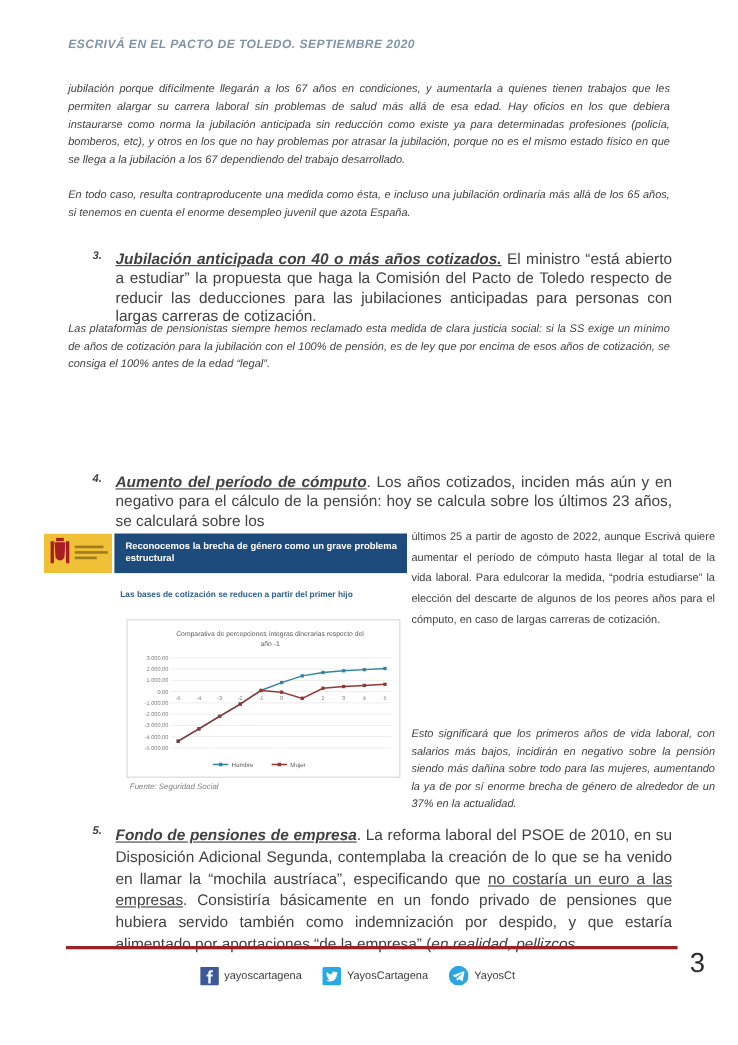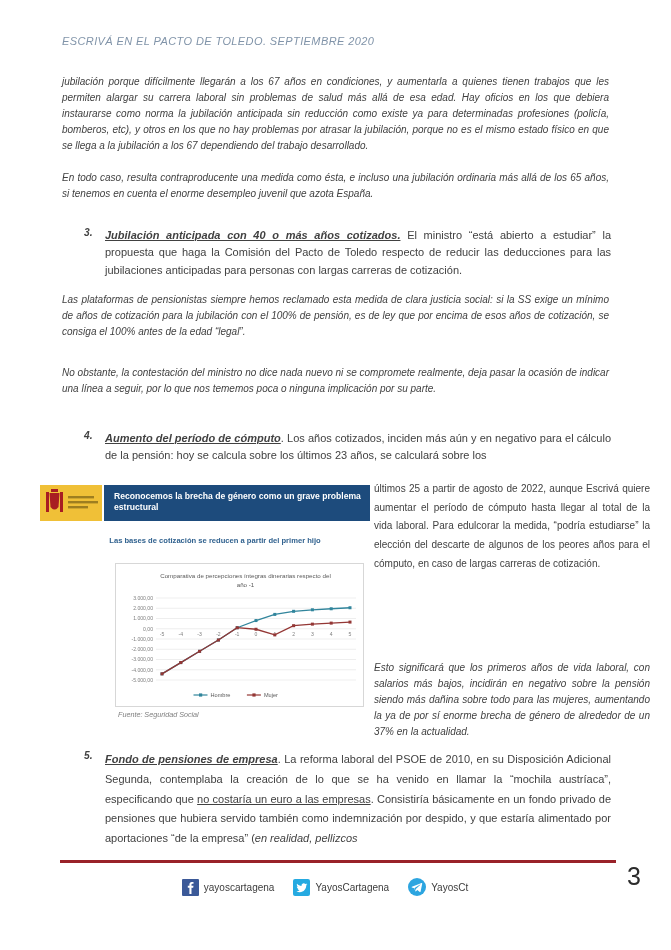--- a/index.html
+++ b/index.html
@@ -1,21 +1,21 @@
 <!DOCTYPE html>
 <html><head>
 <meta charset="utf-8">
 <style>
   html,body{margin:0;padding:0;background:#e8e8e8;}
   .page{position:relative;width:671px;height:950px;background:#ffffff;
         font-family:"Liberation Sans",sans-serif;color:#414141;overflow:hidden;margin:0 auto;}
   .abs{position:absolute;}
-  .doc-header{font-size:11px;font-weight:normal;font-style:italic;letter-spacing:.4px;color:#8194a9;}
+  .doc-header{font-size:11px;font-weight:bold;font-style:italic;letter-spacing:.4px;color:#8194a9;}
   .para{font-style:italic;font-size:10px;line-height:15.9px;text-align:justify;}
-  .item{font-size:11px;line-height:17.4px;text-align:justify;}
+  .item{font-size:14px;line-height:17.4px;text-align:justify;}
   .item-num{position:absolute;font-weight:bold;font-style:italic;font-size:10.2px;}
   .item-title{font-weight:bold;font-style:italic;text-decoration:underline;}
   .u{text-decoration:underline;margin-top:48px;}
   .it{font-style:italic;}
   .wrapcol{font-size:10px;line-height:18.7px;text-align:justify;}
   .sidenote{font-style:italic;font-size:10px;line-height:15.9px;text-align:justify;}
   .item5{line-height:19.8px;}
   .banner{background:#1d4b7c;color:#ffffff;font-weight:bold;font-size:8.6px;line-height:11px;
           padding:6px 8px 5px 10px;box-sizing:border-box;}
   .subtitle{color:#31628f;font-weight:bold;font-size:7.6px;text-align:center;}
@@ -39,21 +39,20 @@
 
   <div class="abs" style="left:84px;top:227px;width:527px;">
     <span class="item-num">3.</span>
     <div class="item" style="margin-left:21px;">
       <span class="item-title">Jubilación anticipada con 40 o más años cotizados.</span><span> El ministro “está abierto a estudiar” la propuesta que haga la Comisión del Pacto de Toledo respecto de reducir las deducciones para las jubilaciones anticipadas para personas con largas carreras de cotización.</span>
     </div>
   </div>
 
   <div class="abs para" style="left:62px;top:292px;width:547px;">Las plataformas de pensionistas siempre hemos reclamado esta medida de clara justicia social: si la SS exige un mínimo de años de cotización para la jubilación con el 100% de pensión, es de ley que por encima de esos años de cotización, se consiga el 100% antes de la edad “legal”.</div>
 
-  <div class="abs para" style="left:62px;top:365px;width:547px;">No obstante, la contestación del ministro no dice nada nuevo ni se compromete realmente, deja pasar la ocasión de indicar una línea a seguir, por lo que nos tememos poca o ninguna implicación por su parte.</div>
 
   <div class="abs" style="left:84px;top:430px;width:527px;">
     <span class="item-num">4.</span>
     <div class="item" style="margin-left:21px;">
       <span class="item-title">Aumento del período de cómputo</span><span>. Los años cotizados, inciden más aún y en negativo para el cálculo de la pensión: hoy se calcula sobre los últimos 23 años, se calculará sobre los</span>
     </div>
   </div>
 
   <div class="abs" style="left:40px;top:483px;width:330px;height:242px;">
 

